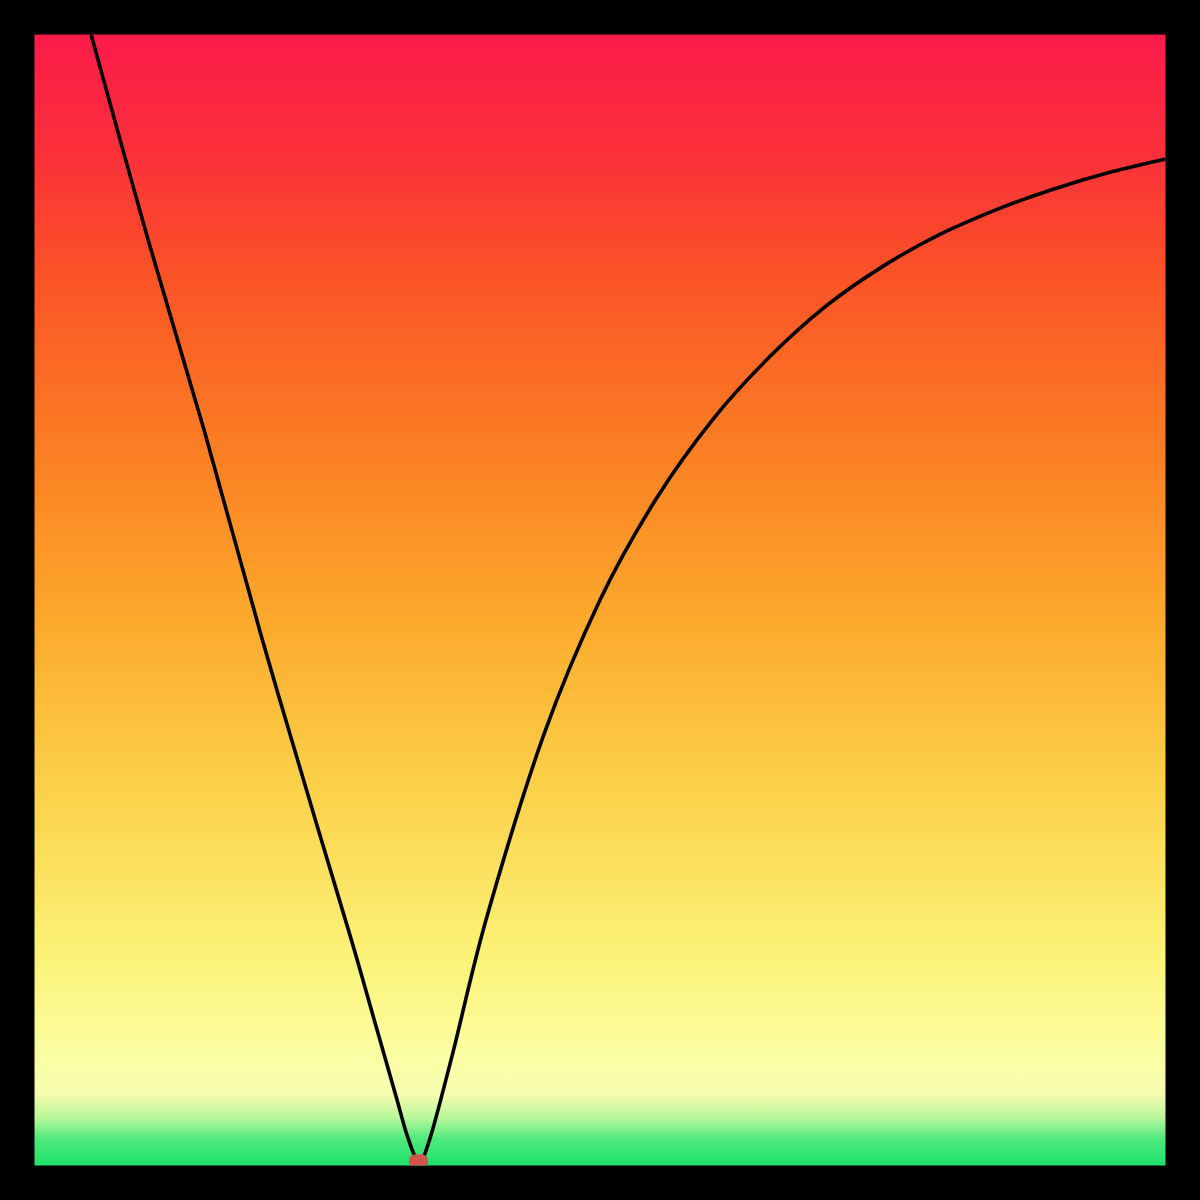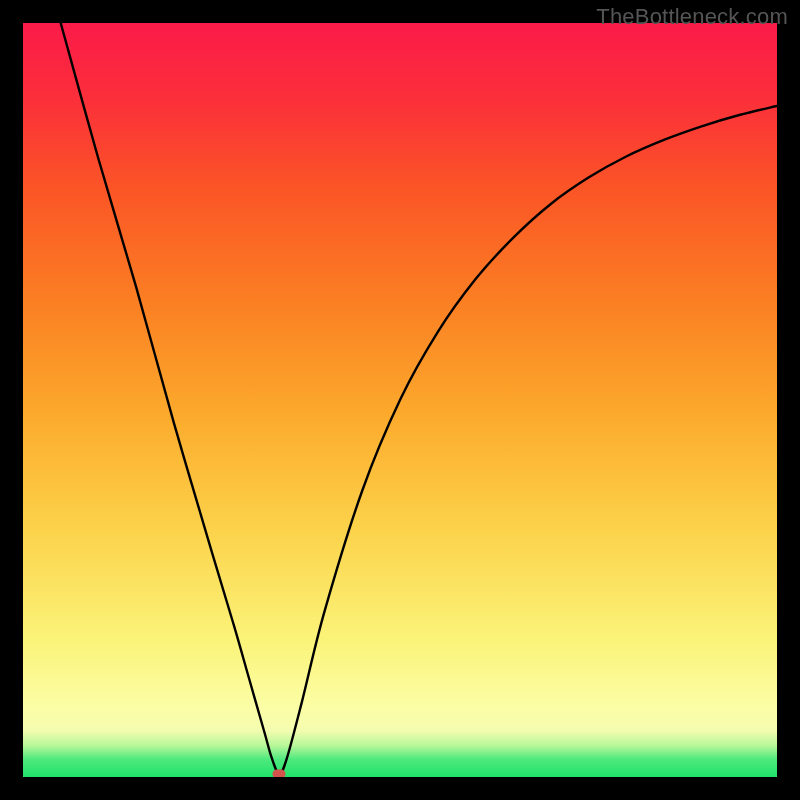--- a/index.html
+++ b/index.html
@@ -64,21 +64,20 @@
     background: #d2544d;
     border-radius: 5px;
     transform: translate(-50%, -50%);
     z-index: 5;
   }
 </style>
 </head>
 <body>
 
 <div class="outer">
-  <div class="watermark">TheBottleneck.com</div>
 
   <div class="plot">
     <svg class="curve" viewBox="0 0 754 754" preserveAspectRatio="none">
       <path id="curve-path" fill="none" stroke="#000000" stroke-width="2.4" stroke-linecap="round" d="M 37.7,0 C 43.983333333333334,22.620000000000005 62.83333333333334,91.73666666666671 75.4,135.72000000000003 C 87.96666666666667,179.70333333333335 100.53333333333333,219.91666666666666 113.1,263.9 C 125.66666666666666,307.8833333333333 138.23333333333335,355.63666666666666 150.8,399.62 C 163.36666666666667,443.60333333333335 178.44666666666666,493.86999999999995 188.5,527.8 C 198.55333333333334,561.73 204.8366666666667,581.8366666666667 211.12000000000003,603.2 C 217.40333333333336,624.5633333333334 221.17333333333332,638.3866666666667 226.2,655.98 C 231.22666666666666,673.5733333333334 237.51,695.565 241.28,708.76 C 245.05,721.9549999999999 246.30666666666667,728.1126666666667 248.82000000000002,735.15 C 251.33333333333337,742.1873333333333 253.8466666666667,750.984 256.36,750.984 C 258.87333333333333,750.984 260.13,747.2139999999999 263.9,735.15 C 267.66999999999996,723.086 272.69666666666666,703.105 278.98,678.6 C 285.2633333333334,654.095 291.5466666666667,623.3066666666666 301.6,588.12 C 311.65333333333336,552.9333333333334 326.73333333333335,502.6666666666667 339.3,467.48 C 351.8666666666667,432.29333333333335 364.43333333333334,403.39 377,377 C 389.56666666666666,350.61 402.1333333333334,329.2466666666667 414.70000000000005,309.14000000000004 C 427.2666666666667,289.03333333333336 439.8333333333333,272.06833333333327 452.4,256.35999999999996 C 464.96666666666664,240.6516666666666 477.53333333333336,227.45666666666665 490.1,214.89 C 502.6666666666667,202.32333333333332 515.2333333333333,191.01333333333338 527.8,180.96000000000004 C 540.3666666666666,170.9066666666667 552.9333333333333,162.48699999999994 565.5,154.56999999999994 C 578.0666666666667,146.65299999999993 590.6333333333334,139.74133333333342 603.2,133.45800000000008 C 615.7666666666667,127.17466666666677 628.3333333333333,121.89666666666669 640.9,116.87 C 653.4666666666667,111.84333333333332 666.0333333333333,107.44500000000001 678.6,103.298 C 691.1666666666667,99.151 703.7333333333333,95.38099999999996 716.3,91.98799999999994 C 728.8666666666666,88.59499999999993 747.7166666666667,84.44799999999994 754,82.93999999999994"></path>
     </svg>
     <div id="marker" class="marker" style="left: 256.36px; top: 750.984px; background: rgb(210, 84, 77);"></div>
   </div>
 </div>
 
 </body></html>

